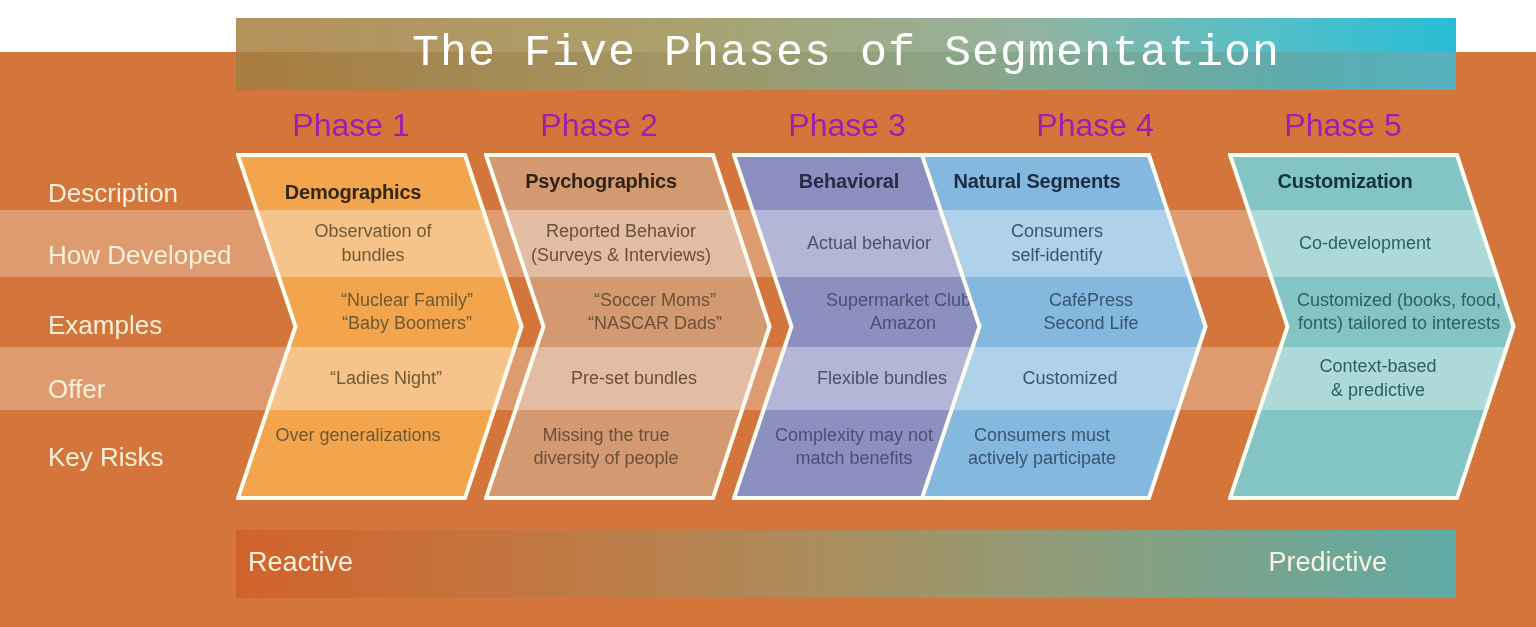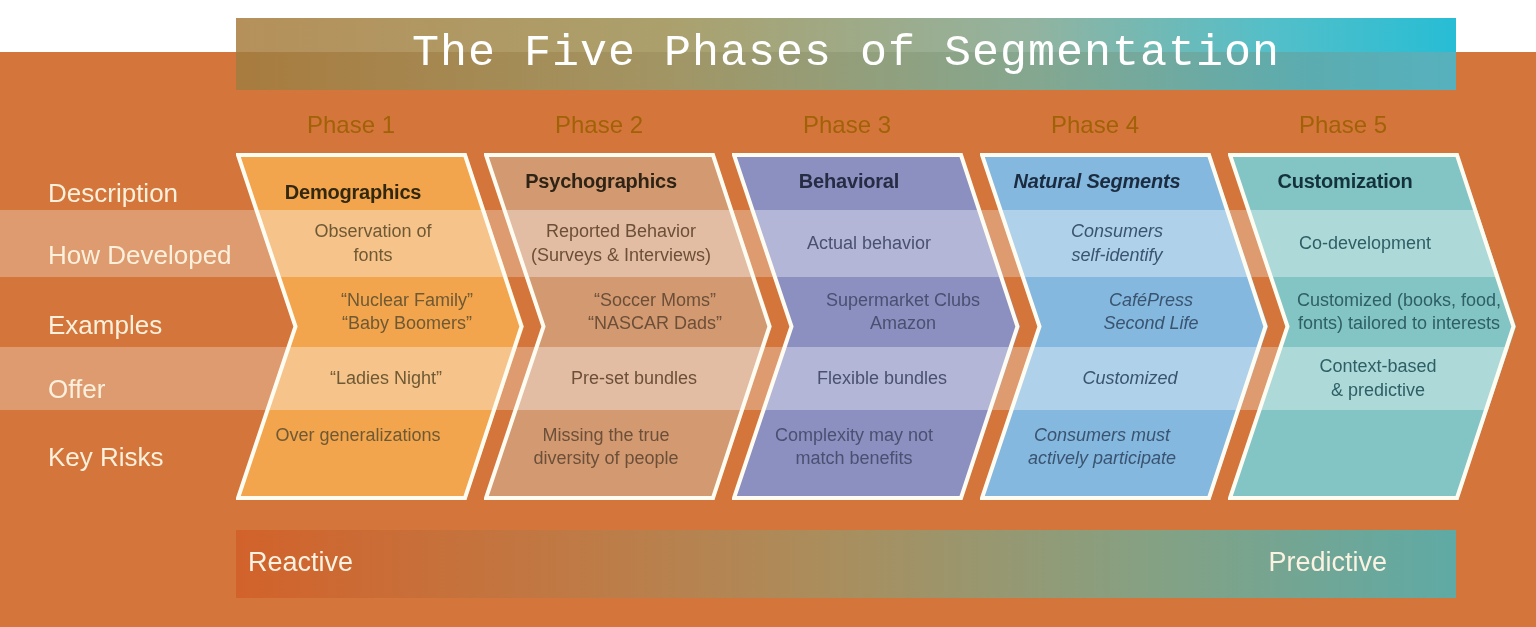--- a/index.html
+++ b/index.html
@@ -16,21 +16,21 @@
   .band2{top:347px;height:63px;}
   
   .banner-top{left:236px;top:18px;width:1220px;height:34px;
     background:linear-gradient(90deg,#B5905A 0%,#ABA06C 35%,#93B39F 65%,#53BFC9 85%,#27BDD5 100%);}
   .banner-bottom{left:236px;top:52px;width:1220px;height:38px;
     background:linear-gradient(90deg,#A87B3E 0%,#A29564 35%,#85A78F 65%,#5BACB0 88%,#56B1BE 100%);}
   .title{left:236px;top:18px;width:1220px;height:70px;display:flex;align-items:center;justify-content:center;
     color:#FFFFFF;font-size:45px;letter-spacing:1px;white-space:nowrap;font-family:Liberation Mono, monospace;}
   
   .phase-label{top:106px;height:38px;width:230px;display:flex;align-items:center;justify-content:center;
-    color:#a16207;font-size:24px;white-space:nowrap;}
+    color:#a21caf;font-size:32px;white-space:nowrap;}
   
   .row-label{left:48px;height:36px;line-height:36px;color:#FAF0DC;font-size:26px;white-space:nowrap;margin-top:12px;}
   
   .phase{top:153px;width:290px;height:347px;}
   .chev-svg{position:absolute;left:0;top:0;}
   .row{position:absolute;left:0;width:290px;box-sizing:border-box;
     display:flex;align-items:center;justify-content:center;text-align:center;
     font-size:18px;line-height:1.28;white-space:pre;}
   .r1{top:0;height:57px;padding:0 62px 0 6px;font-weight:bold;font-size:20px;letter-spacing:-0.2px;}
   .r2{top:57px;height:67px;padding:0 56px 0 40px;}
@@ -75,21 +75,21 @@
       </defs>
     <g clip-path="url(#chev-1)">
       <rect x="0" y="0" width="290" height="347" fill="#F2A54C"></rect>
       <rect x="0" y="57" width="290" height="67" fill="rgba(255,255,255,0.35)"></rect>
       <rect x="0" y="194" width="290" height="63" fill="rgba(255,255,255,0.35)"></rect>
     </g>
     <path d="M2,2 L229,2 L285.5,173.5 L229,345 L2,345 L59.5,173.5 Z" fill="none" stroke="#FFFCF2" stroke-width="4"></path>
   </svg>
   <div class="row r1" style="color: rgb(51, 39, 15); margin-top: 11px;">Demographics</div>
   <div class="row r2">Observation of
-fonts</div>
+bundles</div>
   <div class="row r3">“Nuclear Family”
 “Baby Boomers”</div>
   <div class="row r4">“Ladies Night”</div>
   <div class="row r5">Over generalizations</div>
 </div>
 
 <div class="abs phase" style="left: 484px; color: rgb(108, 79, 56);">
   <svg class="chev-svg" width="290" height="347" viewBox="0 0 290 347">
     <defs>
         <clipPath id="chev-2">
@@ -129,21 +129,21 @@
   </svg>
   <div class="row r1" style="color: rgb(39, 44, 69);">Behavioral</div>
   <div class="row r2">Actual behavior</div>
   <div class="row r3">Supermarket Clubs
 Amazon</div>
   <div class="row r4">Flexible bundles</div>
   <div class="row r5">Complexity may not
 match benefits</div>
 </div>
 
-<div class="abs phase" style="left: 980px; color: rgb(58, 84, 112); font-style: italic;">
+<div class="abs phase" style="left: 920px; color: rgb(58, 84, 112);">
   <svg class="chev-svg" width="290" height="347" viewBox="0 0 290 347">
     <defs>
         <clipPath id="chev-4">
           <path d="M0,0 L230,0 L288,173.5 L230,347 L0,347 L58,173.5 Z"></path>
         </clipPath>
       </defs>
     <g clip-path="url(#chev-4)">
       <rect x="0" y="0" width="290" height="347" fill="#84B8DF"></rect>
       <rect x="0" y="57" width="290" height="67" fill="rgba(255,255,255,0.35)"></rect>
       <rect x="0" y="194" width="290" height="63" fill="rgba(255,255,255,0.35)"></rect>

